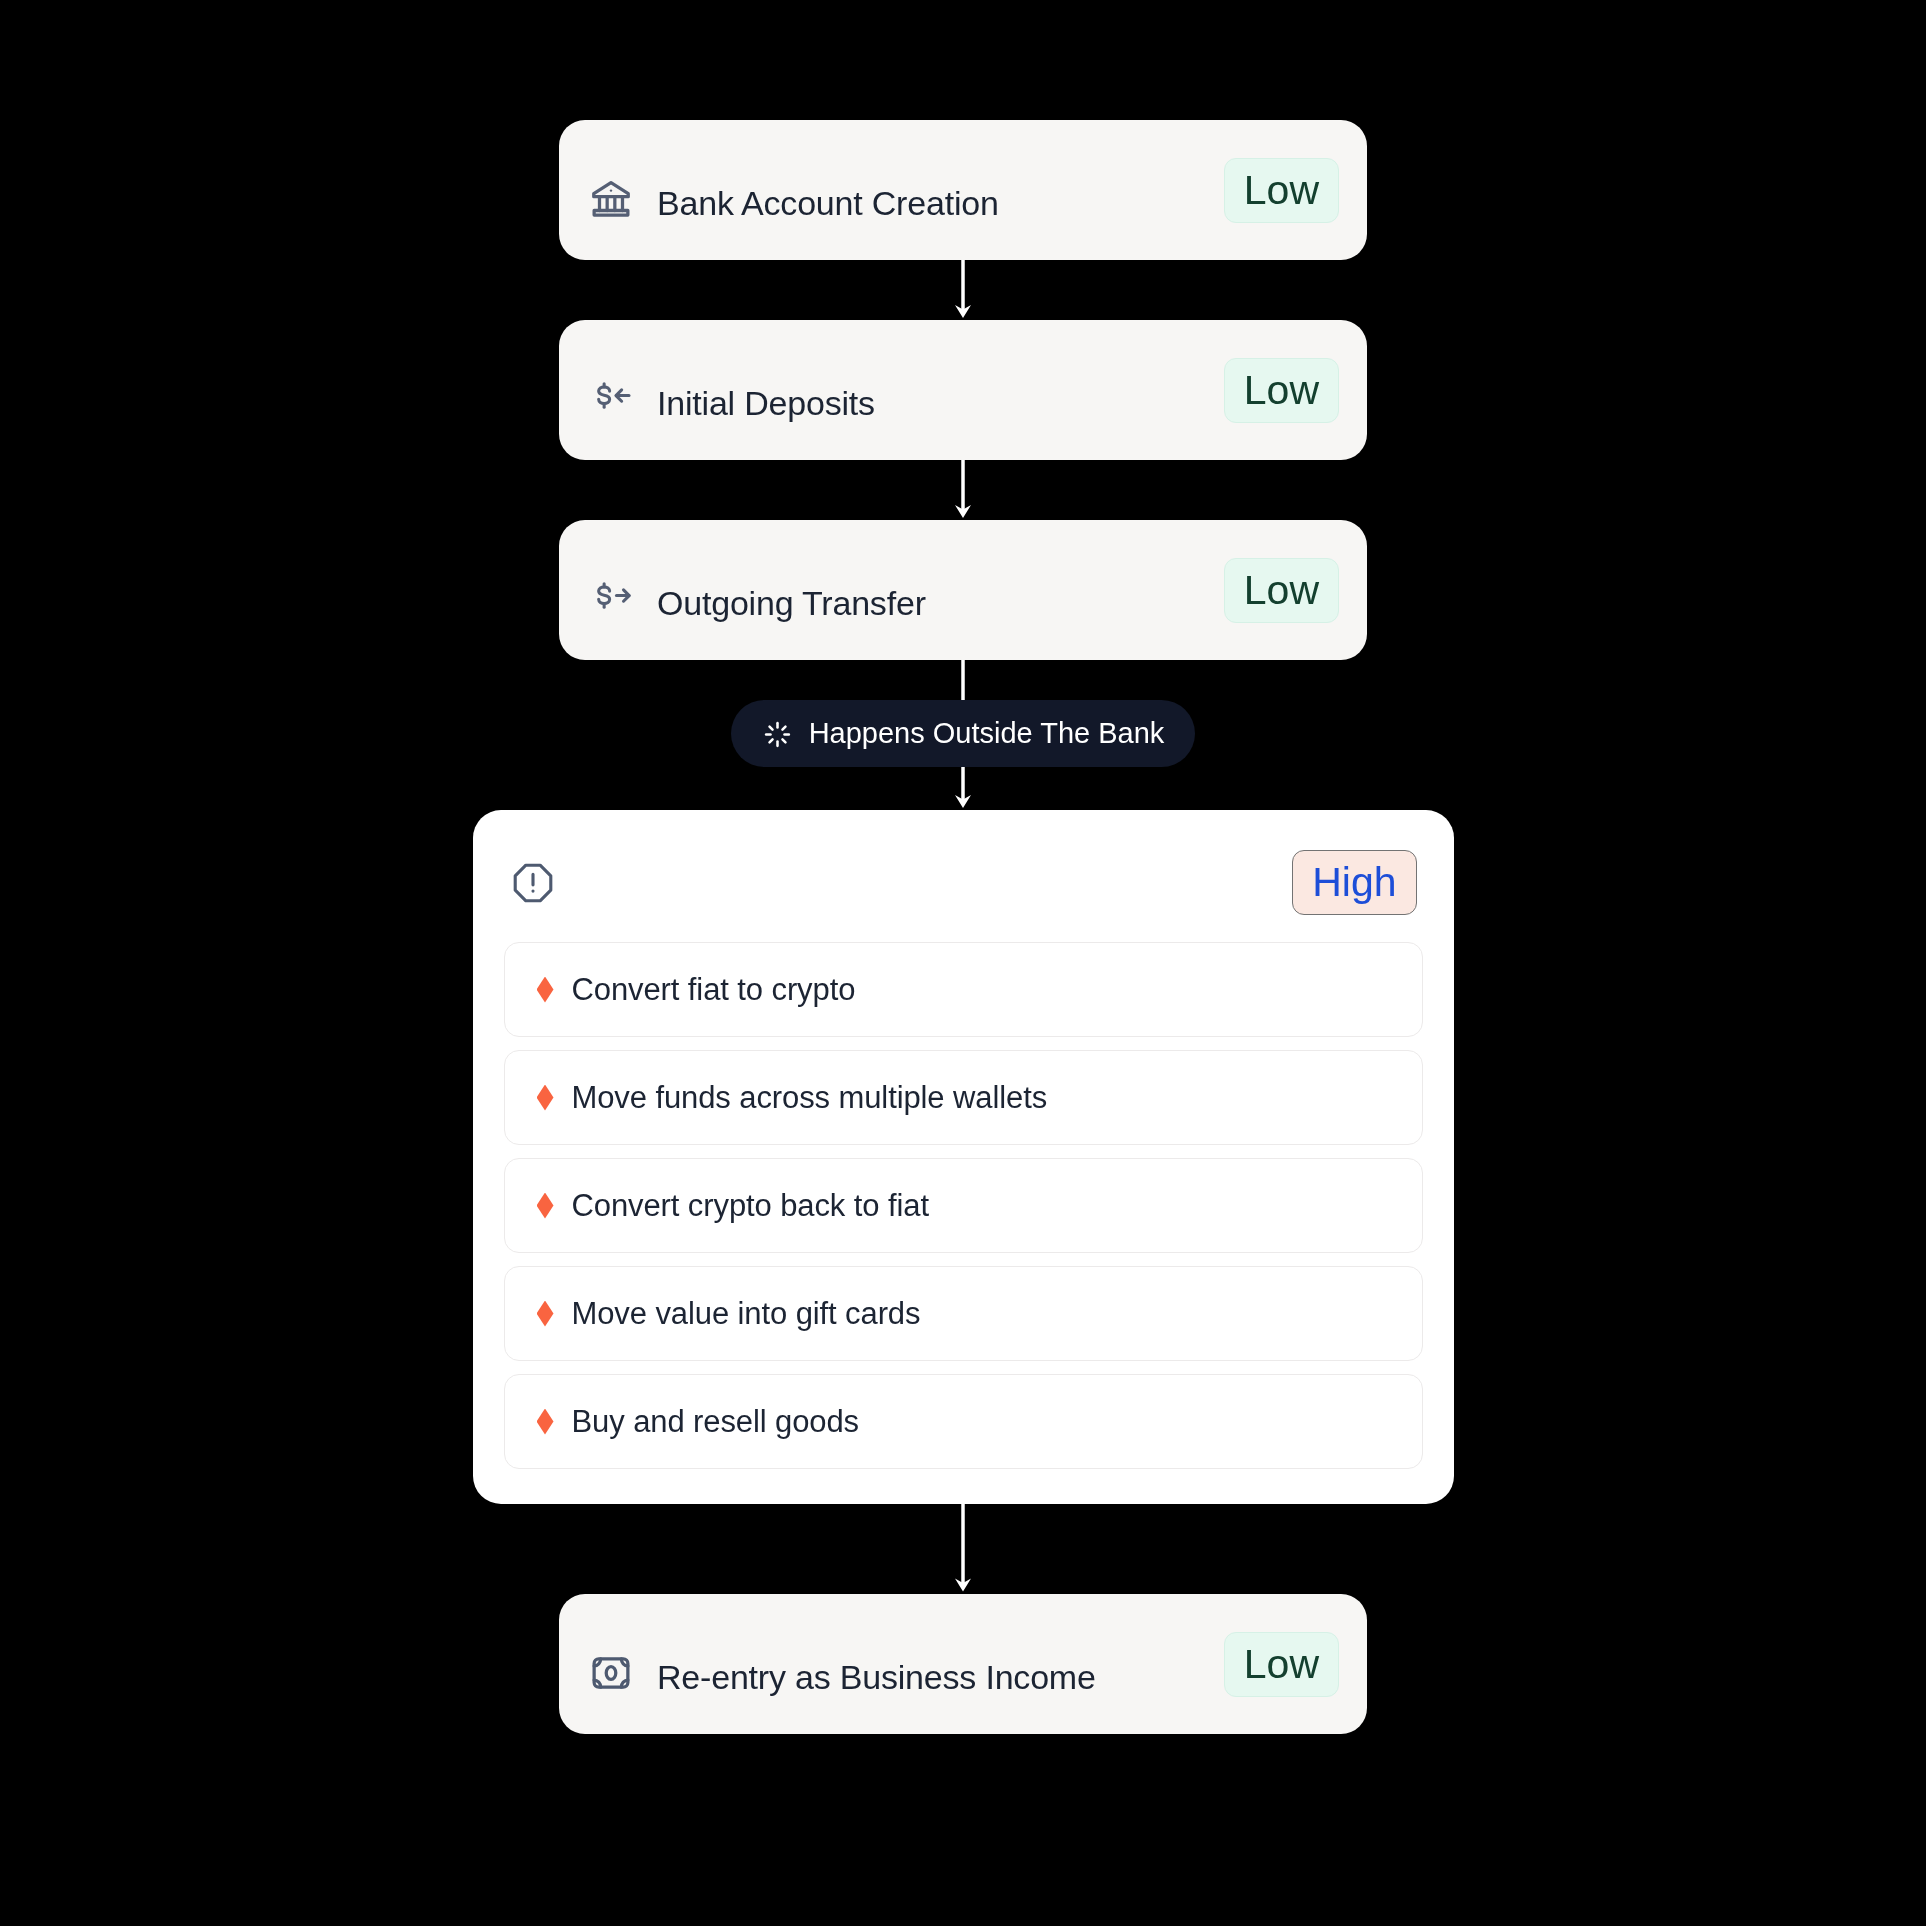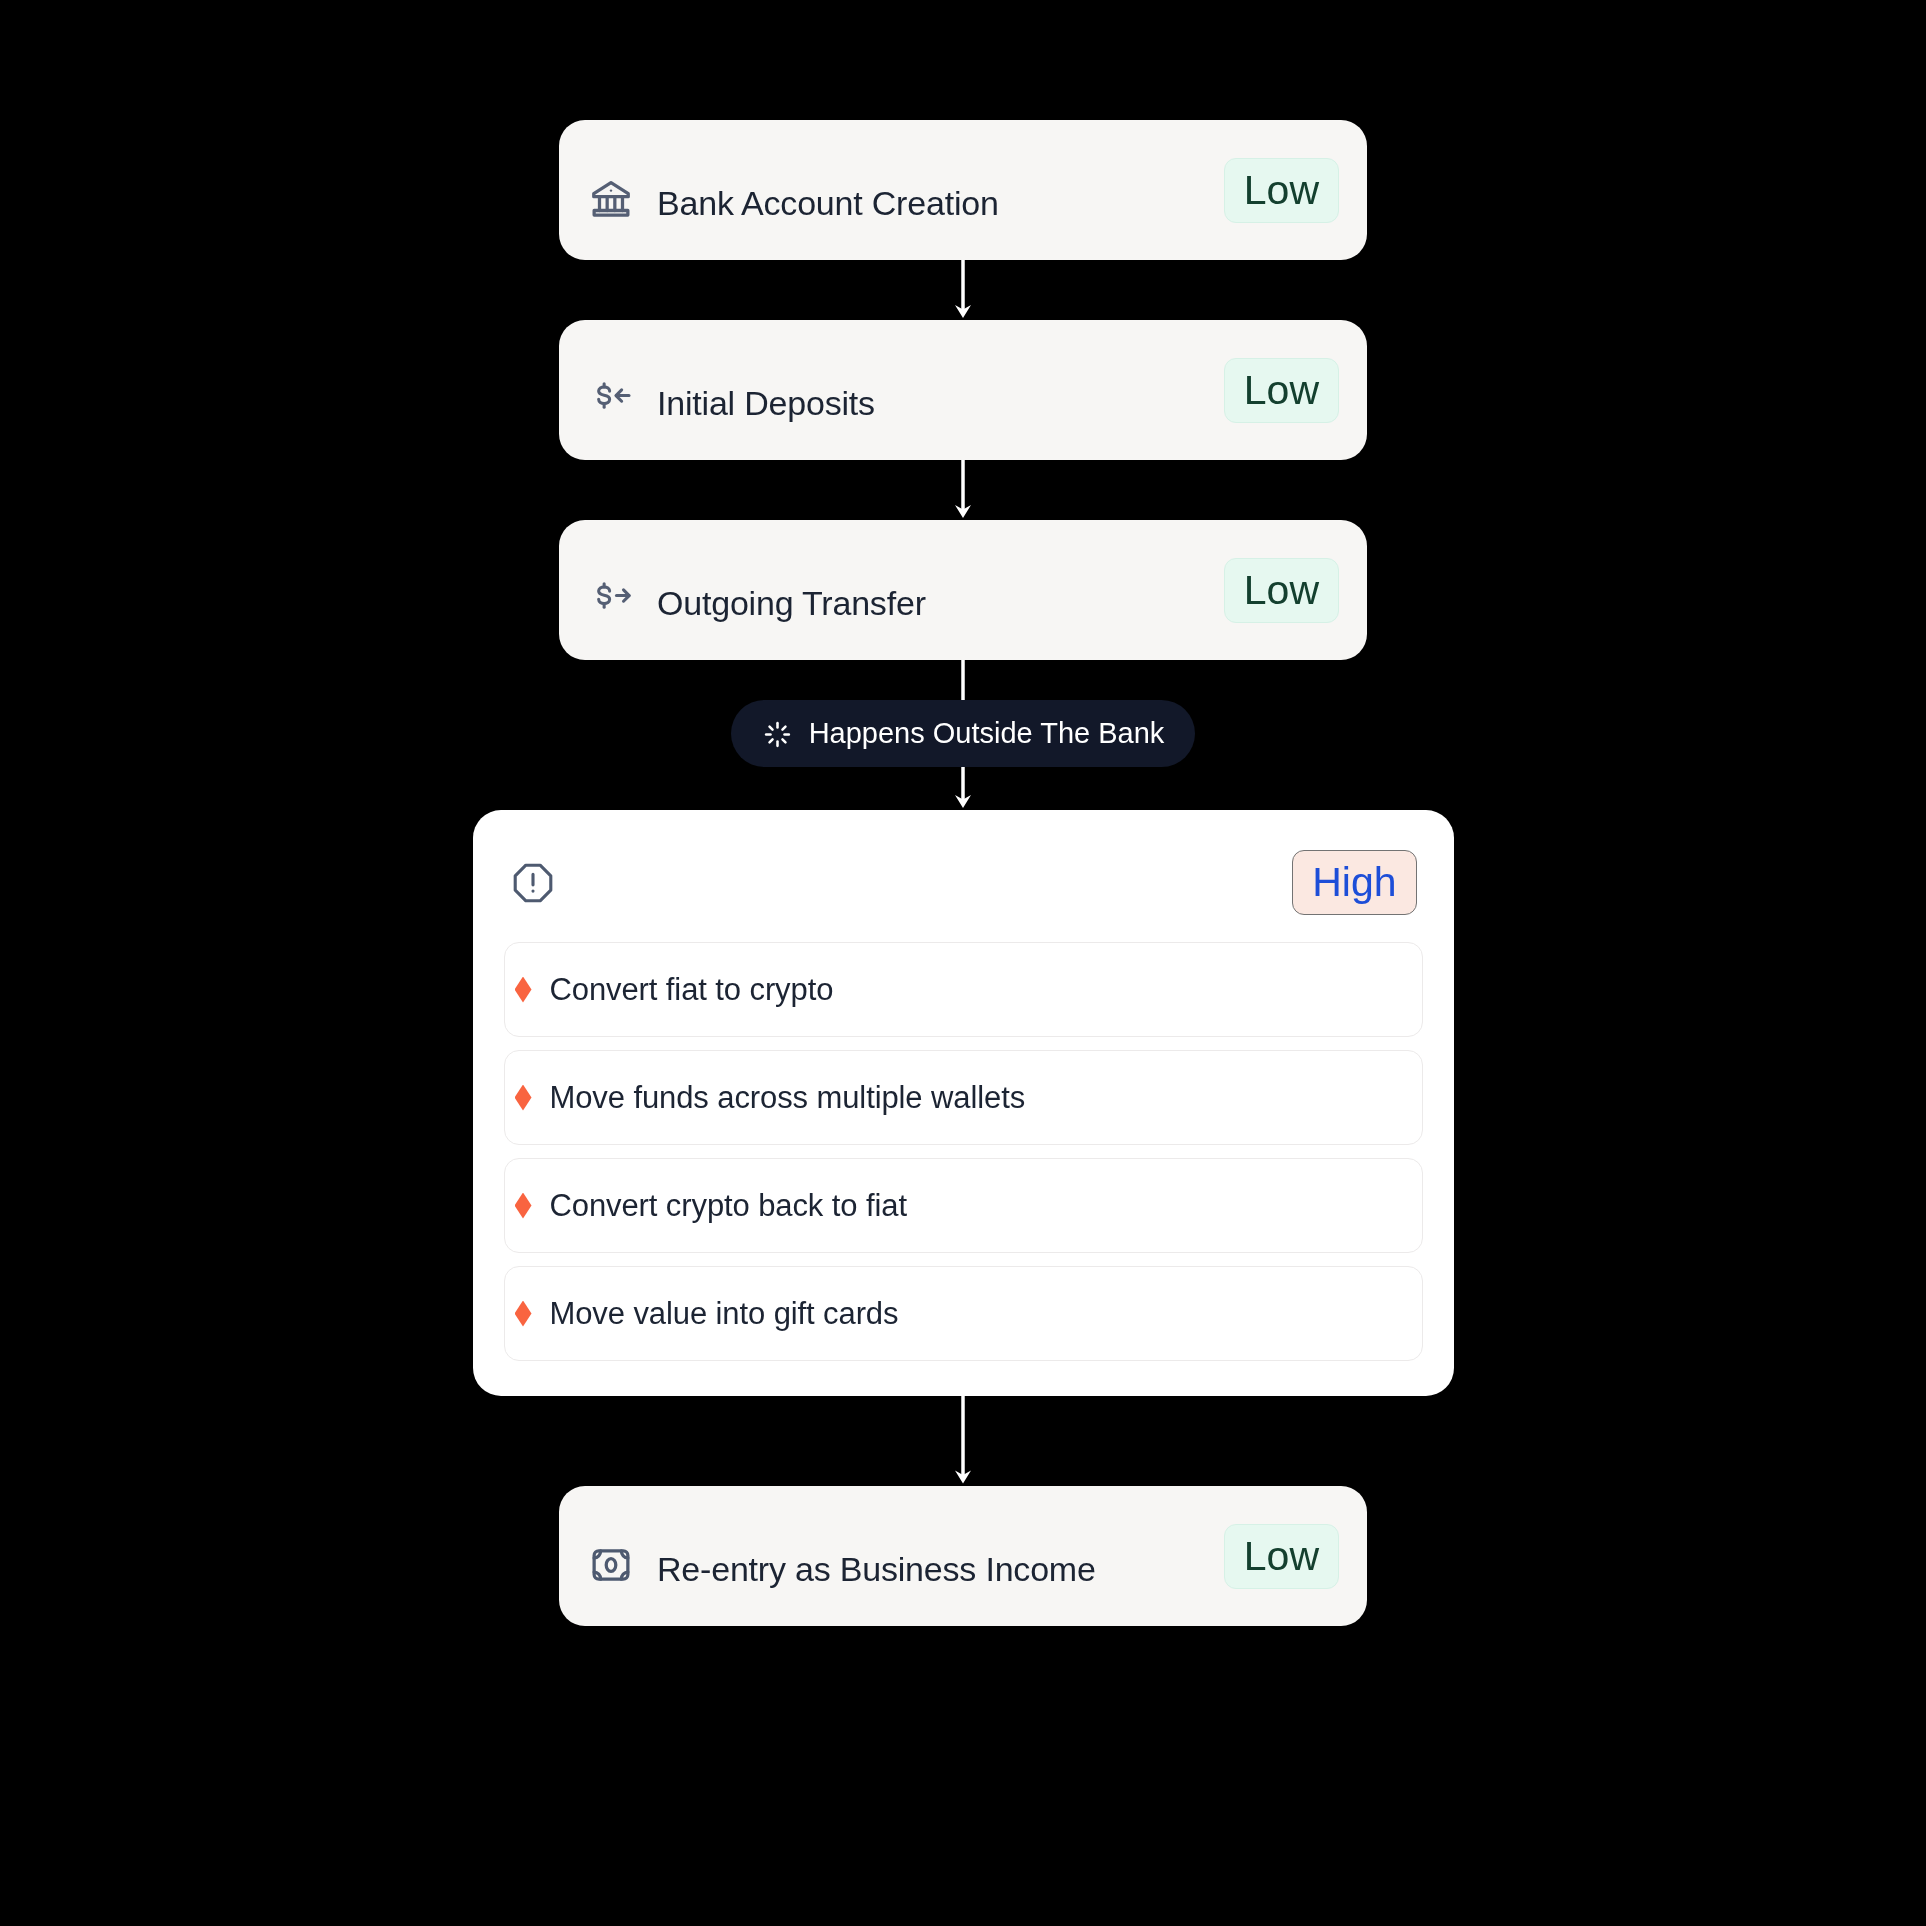--- a/index.html
+++ b/index.html
@@ -142,21 +142,21 @@
 
   .sub-list { display: flex; flex-direction: column; gap: 13px; }
   .sub-item {
     border: 1px solid #eceaea;
     background: #ffffff;
     border-radius: 15px;
     height: 95px;
     display: flex;
     align-items: center;
     gap: 18px;
-    padding: 0 10px;
+    padding: 0 32px;
     box-sizing: border-box;
   }
   .diamond {
     flex: 0 0 auto;
     width: 17px;
     height: 26px;
     background: #f96440;
     clip-path: polygon(50% 0%, 100% 50%, 50% 100%, 0% 50%);
   }
   .sub-text {
@@ -294,20 +294,24 @@
         <span class="sub-text">Move funds across multiple wallets</span>
       </div>
       <div class="sub-item">
         <span class="diamond"></span>
         <span class="sub-text">Convert crypto back to fiat</span>
       </div>
       <div class="sub-item">
         <span class="diamond"></span>
         <span class="sub-text">Move value into gift cards</span>
       </div>
+      <div class="sub-item">
+        <span class="diamond"></span>
+        <span class="sub-text">Buy and resell goods</span>
+      </div>
     </div>
   </div>
 
   <div class="connector">
     <svg width="30" height="90" viewBox="0 0 60 180">
       <line x1="30" y1="0" x2="30" y2="158" stroke="#ffffff" stroke-width="7"></line>
       <path d="M30 175 L14 149 L30 158 L46 149 Z" fill="#ffffff"></path>
     </svg>
   </div>
 

